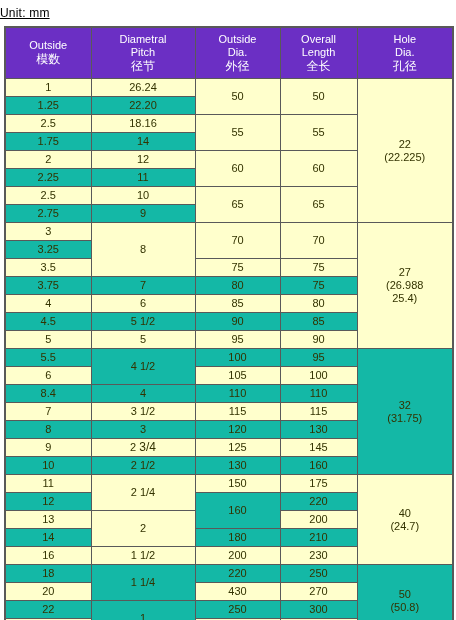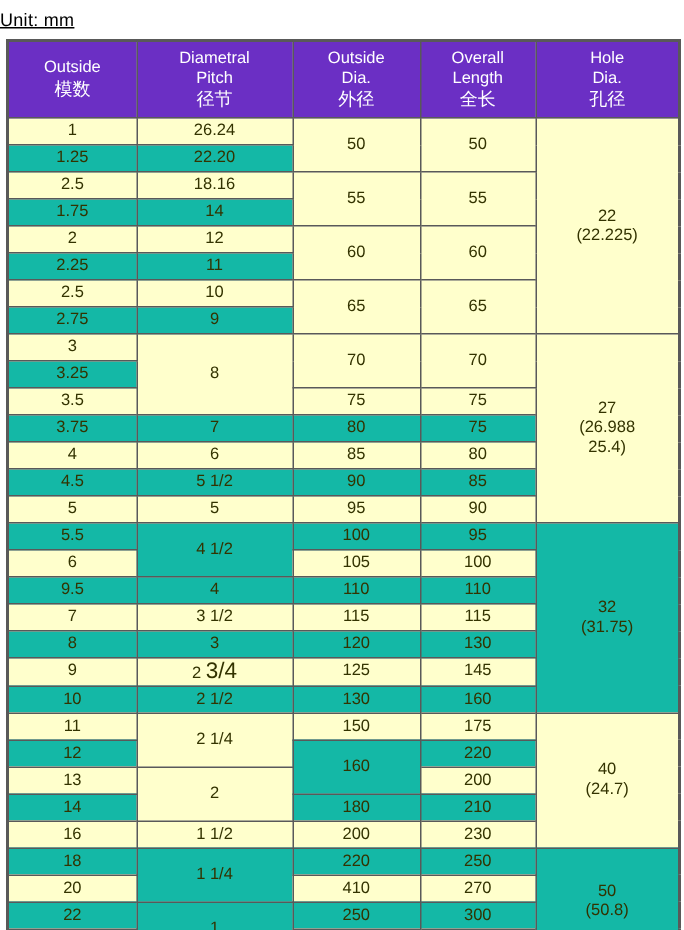--- a/index.html
+++ b/index.html
@@ -44,21 +44,21 @@
     font-size:12px;
     font-weight:bold;
     height:50px;
     border:1px solid #4a1f8a;
     padding:2px 0;
   }
   tbody td{ height:17px; }
   .cream{ background:#FFFFCC; }
   .green{ background:#14b8a6; }
   .hole{ font-size:11px; line-height:1.5; }
-  .frac-sm{ font-size:15px; }
+  .frac-sm{ font-size:12px; }
   .hdr-cn{ font-size:12px; }
 </style>
 </head>
 <body>
 
 <div class="unit-line">
   <span>Unit: mm</span>
 </div>
 
 <table class="spec">
@@ -194,21 +194,21 @@
           <div>32</div>
           <div>(31.75)</div>
         </td>
       </tr>
       <tr>
         <td class="cream">6</td>
         <td class="cream">105</td>
         <td class="cream">100</td>
       </tr>
       <tr>
-        <td class="green">9.5</td>
+        <td class="green">8.4</td>
         <td class="green">4</td>
         <td class="green">110</td>
         <td class="green">110</td>
       </tr>
       <tr>
         <td class="cream">7</td>
         <td class="cream">3 1/2</td>
         <td class="cream">115</td>
         <td class="cream">115</td>
       </tr>
@@ -266,21 +266,21 @@
         <td class="green" rowspan="2">1 1/4</td>
         <td class="green">220</td>
         <td class="green">250</td>
         <td class="green hole" rowspan="4">
           <div>50</div>
           <div>(50.8)</div>
         </td>
       </tr>
       <tr>
         <td class="cream">20</td>
-        <td class="cream">410</td>
+        <td class="cream">430</td>
         <td class="cream">270</td>
       </tr>
       <tr>
         <td class="green">22</td>
         <td class="green" rowspan="2">1</td>
         <td class="green">250</td>
         <td class="green">300</td>
       </tr>
       <tr>
         <td class="cream">25</td>

